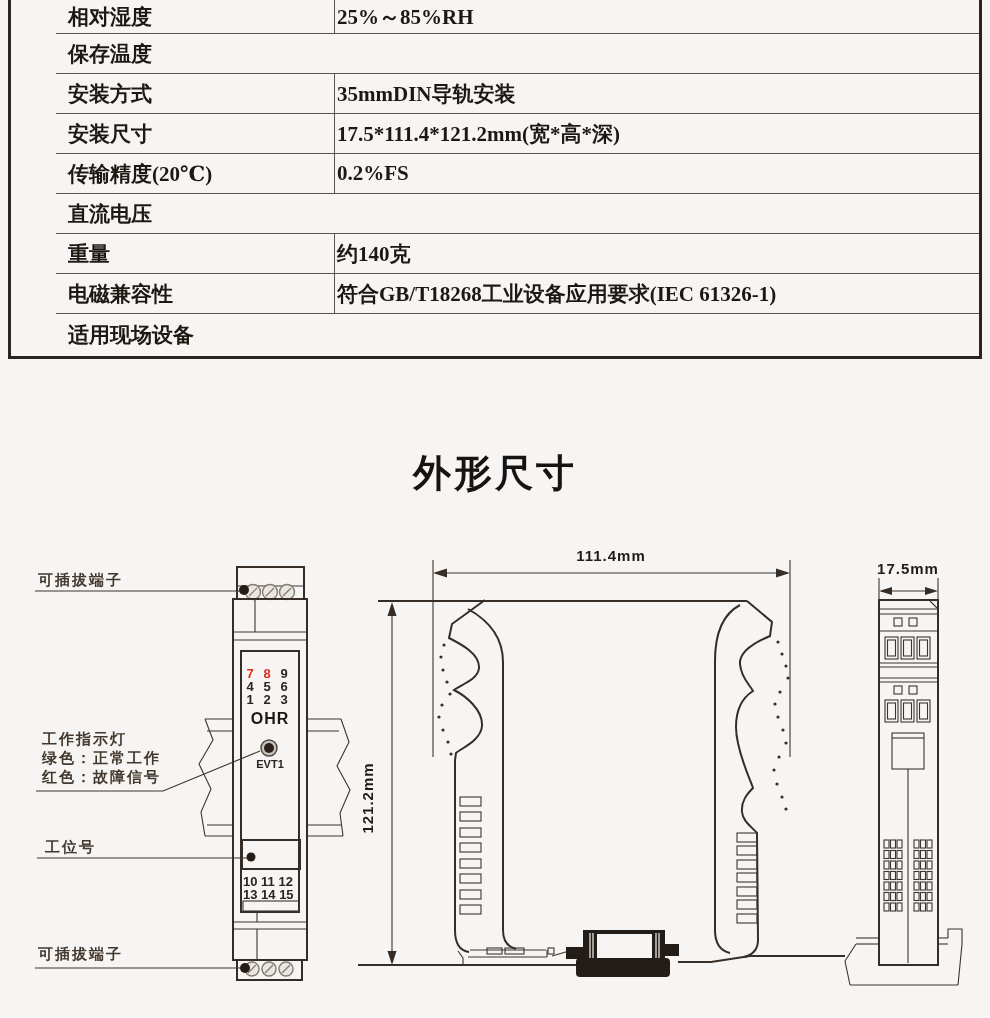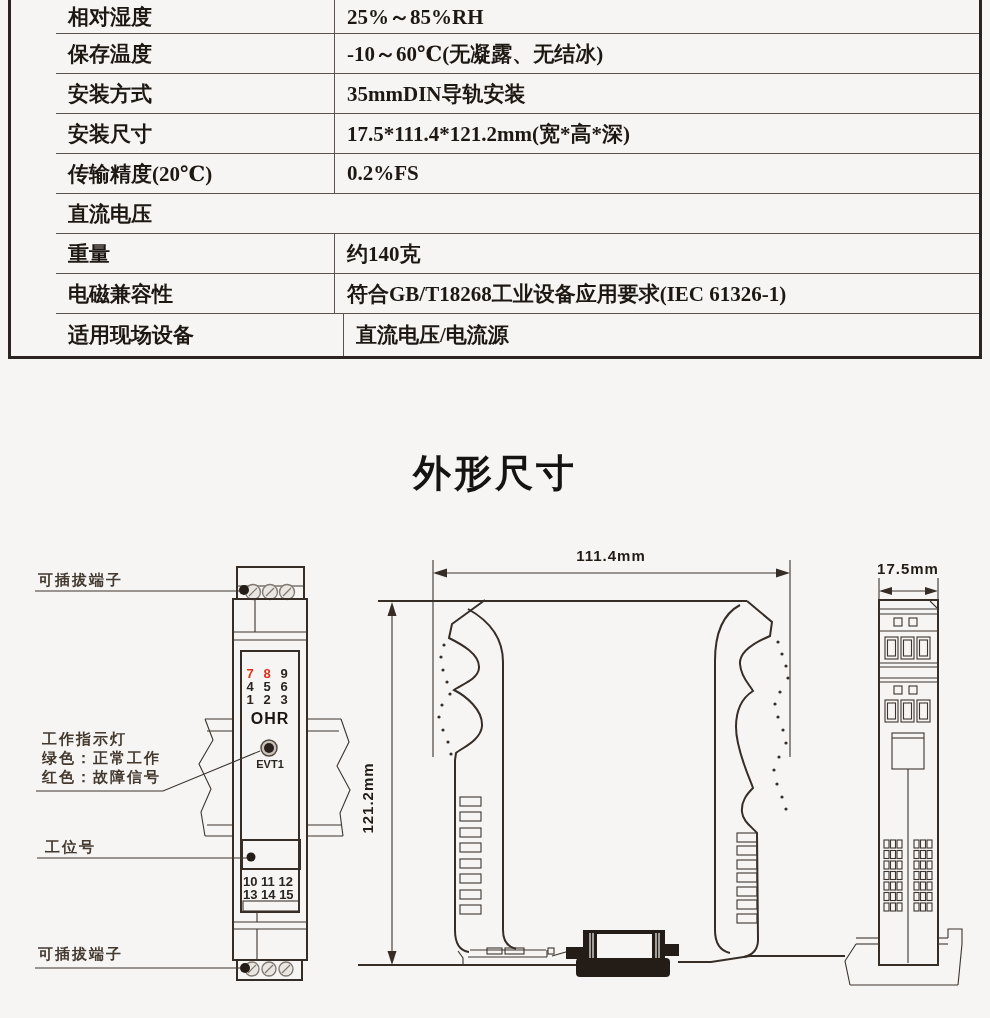--- a/index.html
+++ b/index.html
@@ -4,26 +4,26 @@
 <style>
   html,body{margin:0;padding:0;background:#f6f5f4;}
   .page{position:relative;width:990px;height:1018px;background:#f6f5f4;overflow:hidden;
         font-family:"Liberation Sans","DejaVu Sans",sans-serif;}
 
   
   .spec-table{position:absolute;left:8px;top:0;width:974px;
               border:3px solid #2b2420;border-top:none;box-sizing:border-box;}
   .spec-row{display:flex;height:39px;border-top:1px solid #5a534e;margin-left:45px;}
   .spec-row:first-child{border-top:none;height:33px;}
-  .spec-row:last-child{height:42px;gap:9px;}
+  .spec-row:last-child{height:42px;}
   .cell{display:flex;align-items:center;
         font-family:"Liberation Serif","DejaVu Serif",serif;
         font-weight:bold;font-size:21px;color:#1e1813;white-space:nowrap;}
   .cell.label{width:266px;padding-left:12px;flex:none;}
-  .cell.value{flex:1;border-left:1px solid #5a534e;padding-left:12px;}
+  .cell.value{flex:1;border-left:1px solid #5a534e;padding-left:2px;}
 
   
   .section-title{position:absolute;left:0;top:448px;width:100%;margin:0;
                  text-align:center;font-size:38px;font-weight:600;color:#161413;
                  letter-spacing:3px;}
 
   
   .drawings{position:absolute;left:0;top:530px;}
   .ln{stroke:#362d27;fill:none;stroke-width:2;}
   .tn{stroke:#3c342d;fill:none;stroke-width:1.1;}
@@ -44,21 +44,20 @@
 
 <div class="page">
 
   <div class="spec-table">
     <div class="spec-row">
       <div class="cell label">相对湿度</div>
       <div class="cell value">25%～85%RH</div>
     </div>
     <div class="spec-row">
       <div class="cell label">保存温度</div>
-      <div class="cell value">-10～60℃(无凝露、无结冰)</div>
     </div>
     <div class="spec-row">
       <div class="cell label">安装方式</div>
       <div class="cell value">35mmDIN导轨安装</div>
     </div>
     <div class="spec-row">
       <div class="cell label">安装尺寸</div>
       <div class="cell value">17.5*111.4*121.2mm(宽*高*深)</div>
     </div>
     <div class="spec-row">
@@ -71,21 +70,20 @@
     <div class="spec-row">
       <div class="cell label">重量</div>
       <div class="cell value">约140克</div>
     </div>
     <div class="spec-row">
       <div class="cell label">电磁兼容性</div>
       <div class="cell value">符合GB/T18268工业设备应用要求(IEC 61326-1)</div>
     </div>
     <div class="spec-row">
       <div class="cell label">适用现场设备</div>
-      <div class="cell value">直流电压/电流源</div>
     </div>
   </div>
 
   <h1 class="section-title">外形尺寸</h1>
 
   <svg class="drawings" width="990" height="488" viewBox="0 530 990 488" xmlns="http://www.w3.org/2000/svg">
 
     <g>
 
       <path class="tn" d="M205,719 H233 M207,731 H233 M207,825 H233 M205,836 H233"></path>

